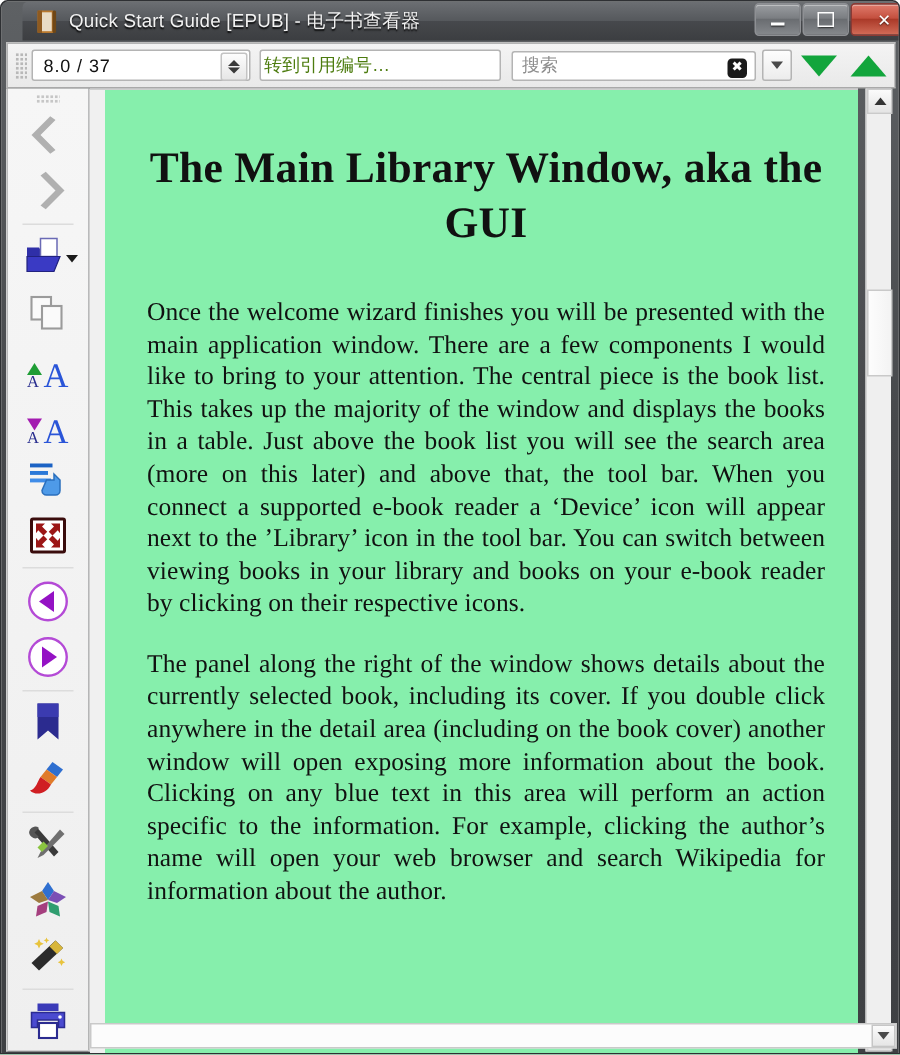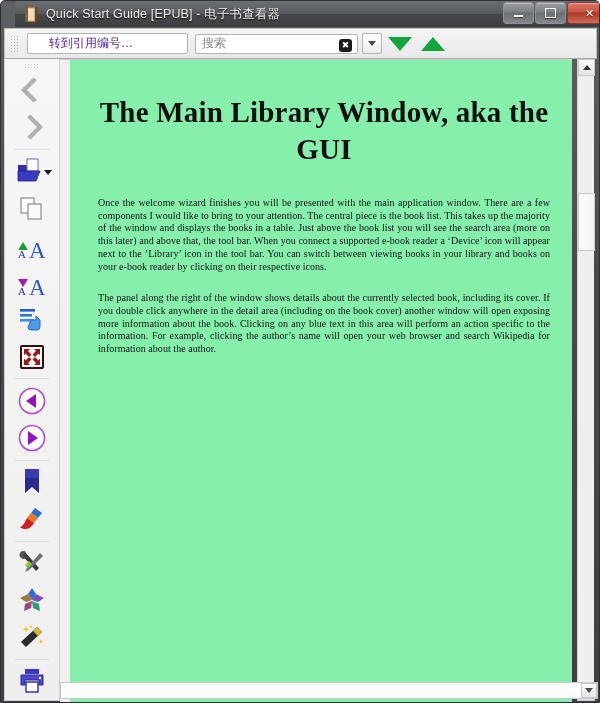--- a/index.html
+++ b/index.html
@@ -71,21 +71,21 @@
     border:1px solid #c3c3c3;border-radius:2px;
     display:flex;flex-direction:column;align-items:center;justify-content:center;
   }
   .tri-up{width:0;height:0;border-left:4px solid transparent;border-right:4px solid transparent;border-bottom:4px solid #3a3a3a;margin-bottom:1px;}
   .tri-dn{width:0;height:0;border-left:4px solid transparent;border-right:4px solid transparent;border-top:4px solid #3a3a3a;}
   .goto{
     width:161px;height:21px;margin-left:6px;flex:0 0 auto;box-sizing:border-box;
     background:#fff;border:1px solid #b4b4b4;border-radius:2px;
     display:flex;align-items:center;
   }
-  .goto span{font-size:12px;color:#4c1d95;margin-left:21px;}
+  .goto span{font-size:12px;color:#4d7c0f;margin-left:2px;}
   .searchbox{
     position:relative;width:163px;height:20px;margin-left:7px;flex:0 0 auto;box-sizing:border-box;
     background:#fff;border:1px solid #b4b4b4;border-radius:2px;
     display:flex;align-items:center;
   }
   .searchbox .ph{font-size:12px;color:#8d8d8d;margin-left:6px;}
   .clear-icon{
     position:absolute;right:5px;top:4px;width:13px;height:13px;border-radius:3px;
     background:#1a1a1a;color:#fff;font-size:9px;line-height:13px;text-align:center;
     font-family:"DejaVu Sans",sans-serif;
@@ -126,21 +126,21 @@
   }
   .content{
     position:absolute;left:28px;top:34px;width:452px;
     font-family:"Liberation Serif","DejaVu Serif",serif;color:#111;
   }
   h1.doc-title{
     font-size:29px;line-height:1.26;margin:0 0 30px 0;text-align:center;
     font-weight:bold;letter-spacing:.2px;
   }
   p.para{
-    font-size:10px;line-height:1.27;text-align:justify;margin:0 0 19px 0;
+    font-size:17px;line-height:1.27;text-align:justify;margin:0 0 19px 0;
     letter-spacing:.05px;
   }
   
   .vscroll{
     position:absolute;right:5px;top:58px;width:17px;height:642px;box-sizing:border-box;
     background:#efefef;border-left:1px solid #d4d4d4;
   }
   .vs-btn{
     width:17px;height:17px;box-sizing:border-box;
     background:linear-gradient(180deg,#fbfbfb,#e4e4e4);
@@ -193,20 +193,27 @@
       </div>
       <div class="wb close">
         <div class="glyph">✕</div>
       </div>
     </div>
   </div>
 
   <div class="toolbar">
     <div class="grip"></div>
 
+    <div class="spin">
+      <div class="val">8.0 / 37</div>
+      <div class="arrows">
+        <div class="tri-up"></div>
+        <div class="tri-dn"></div>
+      </div>
+    </div>
 
     <div class="goto">
       <span>转到引用编号…</span>
     </div>
 
     <div class="searchbox">
       <span class="ph">搜索</span>
       <div class="clear-icon">✖</div>
     </div>
 

